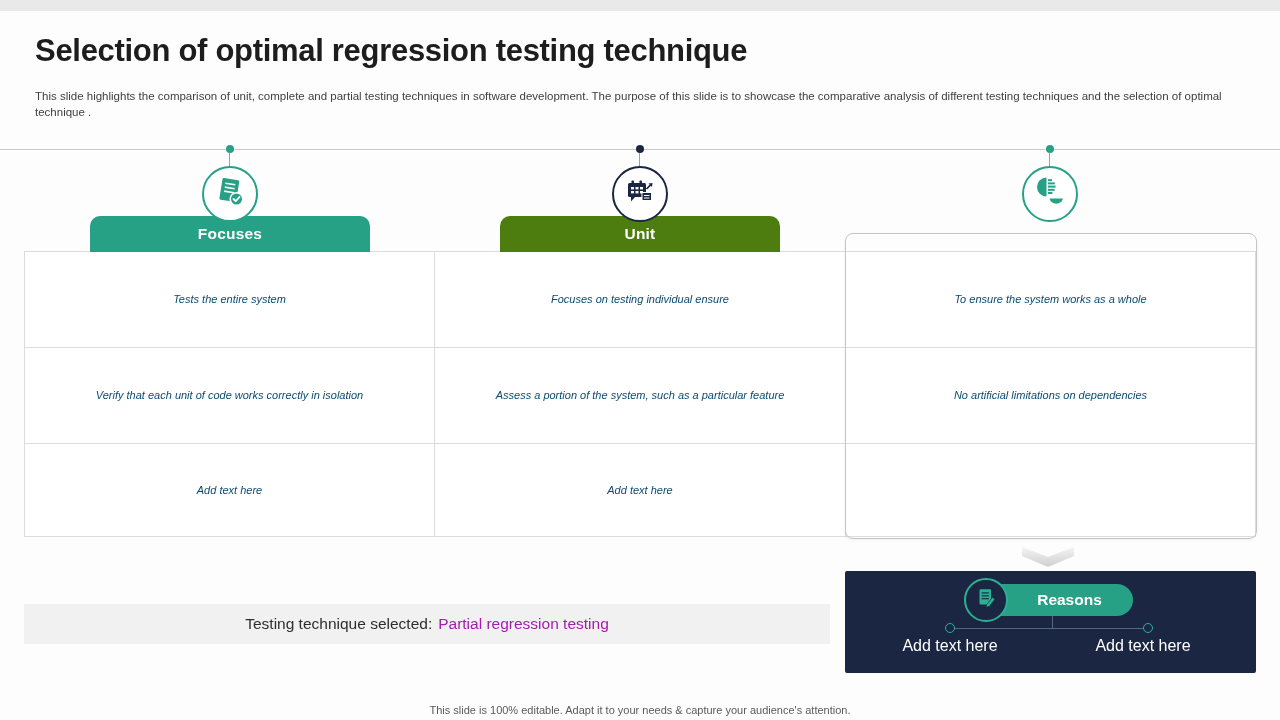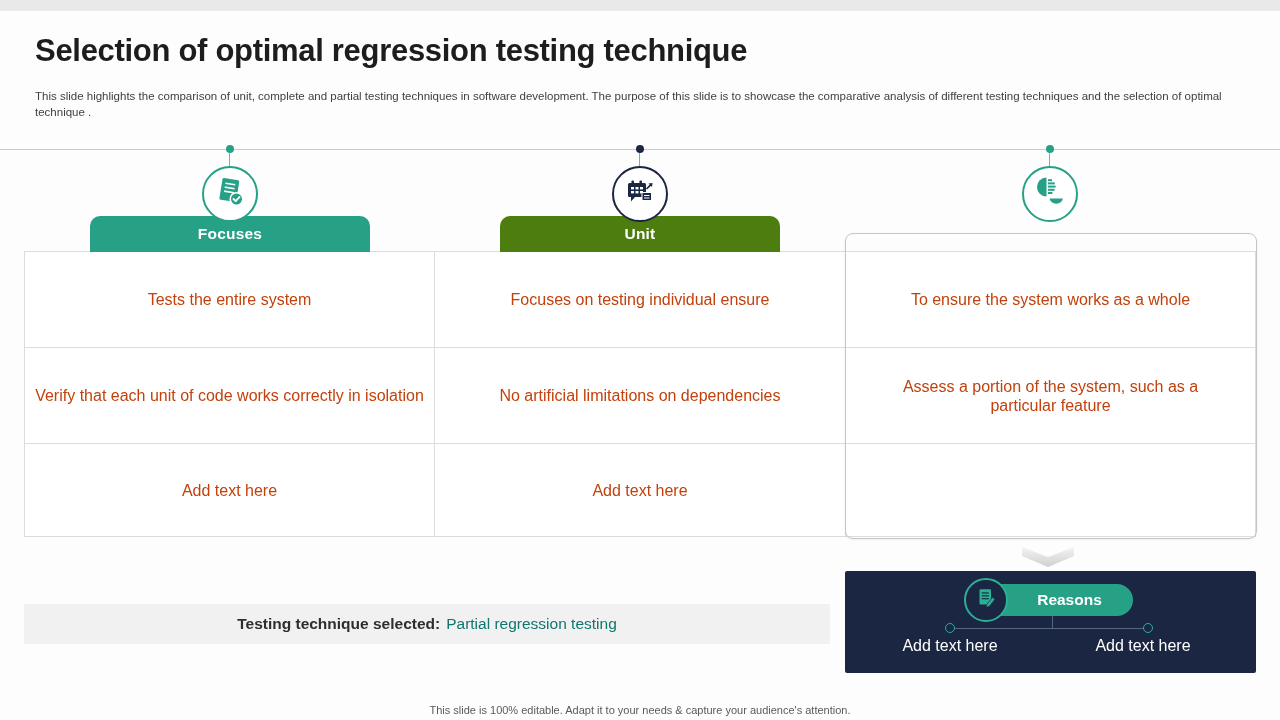--- a/index.html
+++ b/index.html
@@ -36,21 +36,21 @@
   .hdr-bar.teal { background:#26A186; } .hdr-bar.navy { background:#4d7c0f; }
   
   .cmp-table {
     position:absolute; left:24px; top:240px; width:1232px; height:286px;
     display:grid; grid-template-columns:410px 411px 409px; grid-template-rows:96px 96px 92px;
     border:1px solid #dcdcdc; background:#fff; z-index:1;
   }
   .cell {
     border-right:1px solid #dcdcdc; border-bottom:1px solid #dcdcdc;
     display:flex; align-items:center; justify-content:center; text-align:center;
-    font-size:16px; color:#c2410c; padding:0 40px; line-height:19px;
+    font-size:11px; color:#0c4a6e; padding:0 40px; line-height:19px;font-style:italic;
   }
   .cell:nth-child(3n) { border-right:none; }
   .cell:nth-child(n+7) { border-bottom:none; }
   .cell.tight { padding:0 10px; }
   
   .hl-box {
     position:absolute; left:845px; top:222px; width:412px; height:306px;
     border:1px solid #c5c5c5; border-radius:8px; z-index:2; pointer-events:none;
     box-shadow:0 1px 3px rgba(0,0,0,0.06);
   }
@@ -58,22 +58,22 @@
   .chevron {
     position:absolute; left:1022px; top:536px; width:52px; height:20px;
     background:linear-gradient(#f4f4f4,#cfcfcf);
     clip-path:polygon(0 0, 50% 50%, 100% 0, 100% 45%, 50% 100%, 0 45%);
   }
   
   .sel-bar {
     position:absolute; left:24px; top:593px; width:806px; height:40px; background:#f1f1f1;
     display:flex; align-items:center; justify-content:center; font-size:15.5px;
   }
-  .sel-bar .lbl { font-weight:bold; color:#2e2e2e; }
-  .sel-bar .val { color:#0f766e; margin-left:6px; }
+  .sel-bar .lbl { font-weight:normal; color:#2e2e2e; }
+  .sel-bar .val { color:#a21caf; margin-left:6px; }
   
   .reasons {
     position:absolute; left:845px; top:560px; width:411px; height:102px;
     background:#1A2642; border-radius:2px;
   }
   .r-pill {
     position:absolute; left:125px; top:13px; width:163px; height:32px;
     background:#26A186; border-radius:16px; color:#fff; font-weight:bold; font-size:15.5px;
     display:flex; align-items:center; justify-content:center; padding-left:36px;
   }
@@ -172,22 +172,22 @@
         <path d="M17.5 24.5 a7 7 0 0 0 13.5 0 Z" fill="#26A186"></path>
       </svg>
     </span>
   </div>
 
   <div class="cmp-table">
     <div class="cell">Tests the entire system</div>
     <div class="cell">Focuses on testing individual ensure</div>
     <div class="cell">To ensure the system works as a whole</div>
     <div class="cell tight">Verify that each unit of code works correctly in isolation</div>
+    <div class="cell">Assess a portion of the system, such as a particular feature</div>
     <div class="cell">No artificial limitations on dependencies</div>
-    <div class="cell">Assess a portion of the system, such as a particular feature</div>
     <div class="cell">Add text here</div>
     <div class="cell">Add text here</div>
   </div>
 
   <div class="hl-box"></div>
 
   <div class="chevron"></div>
 
   <div class="sel-bar">
     <span class="lbl">Testing technique selected:</span>

